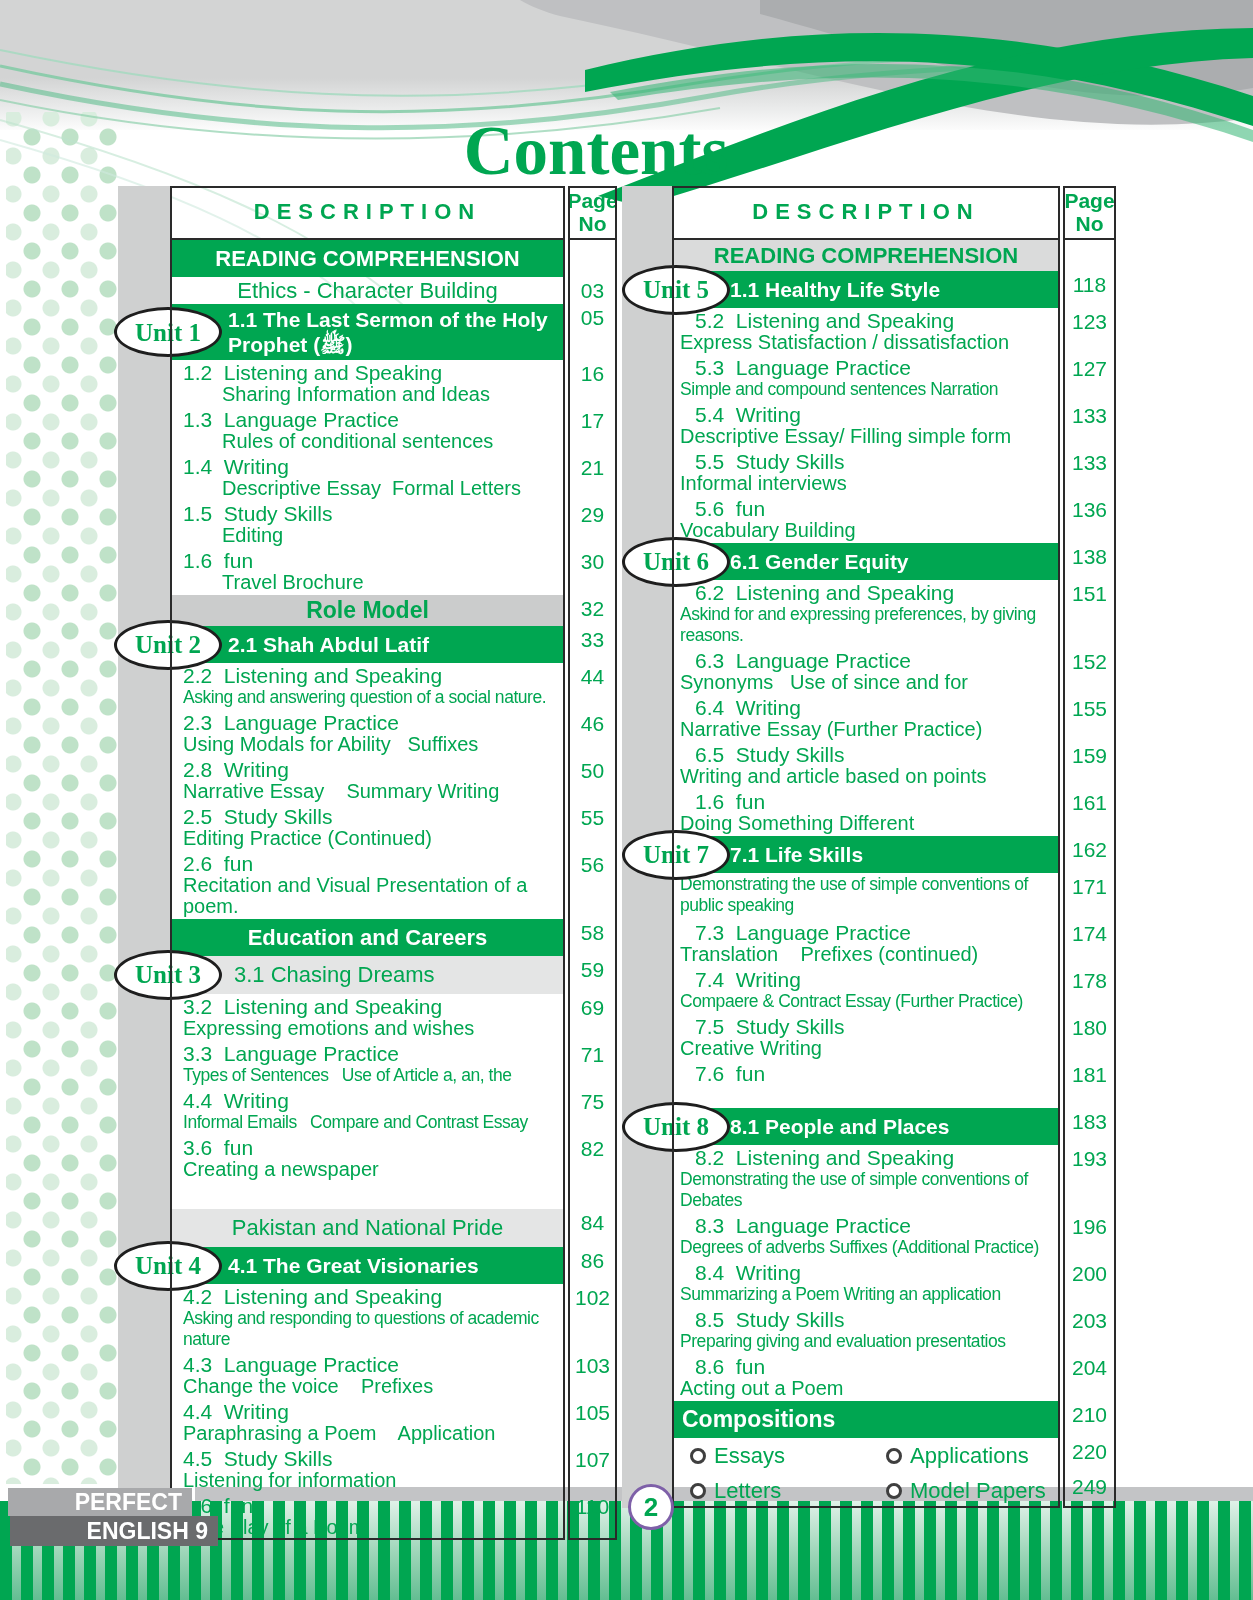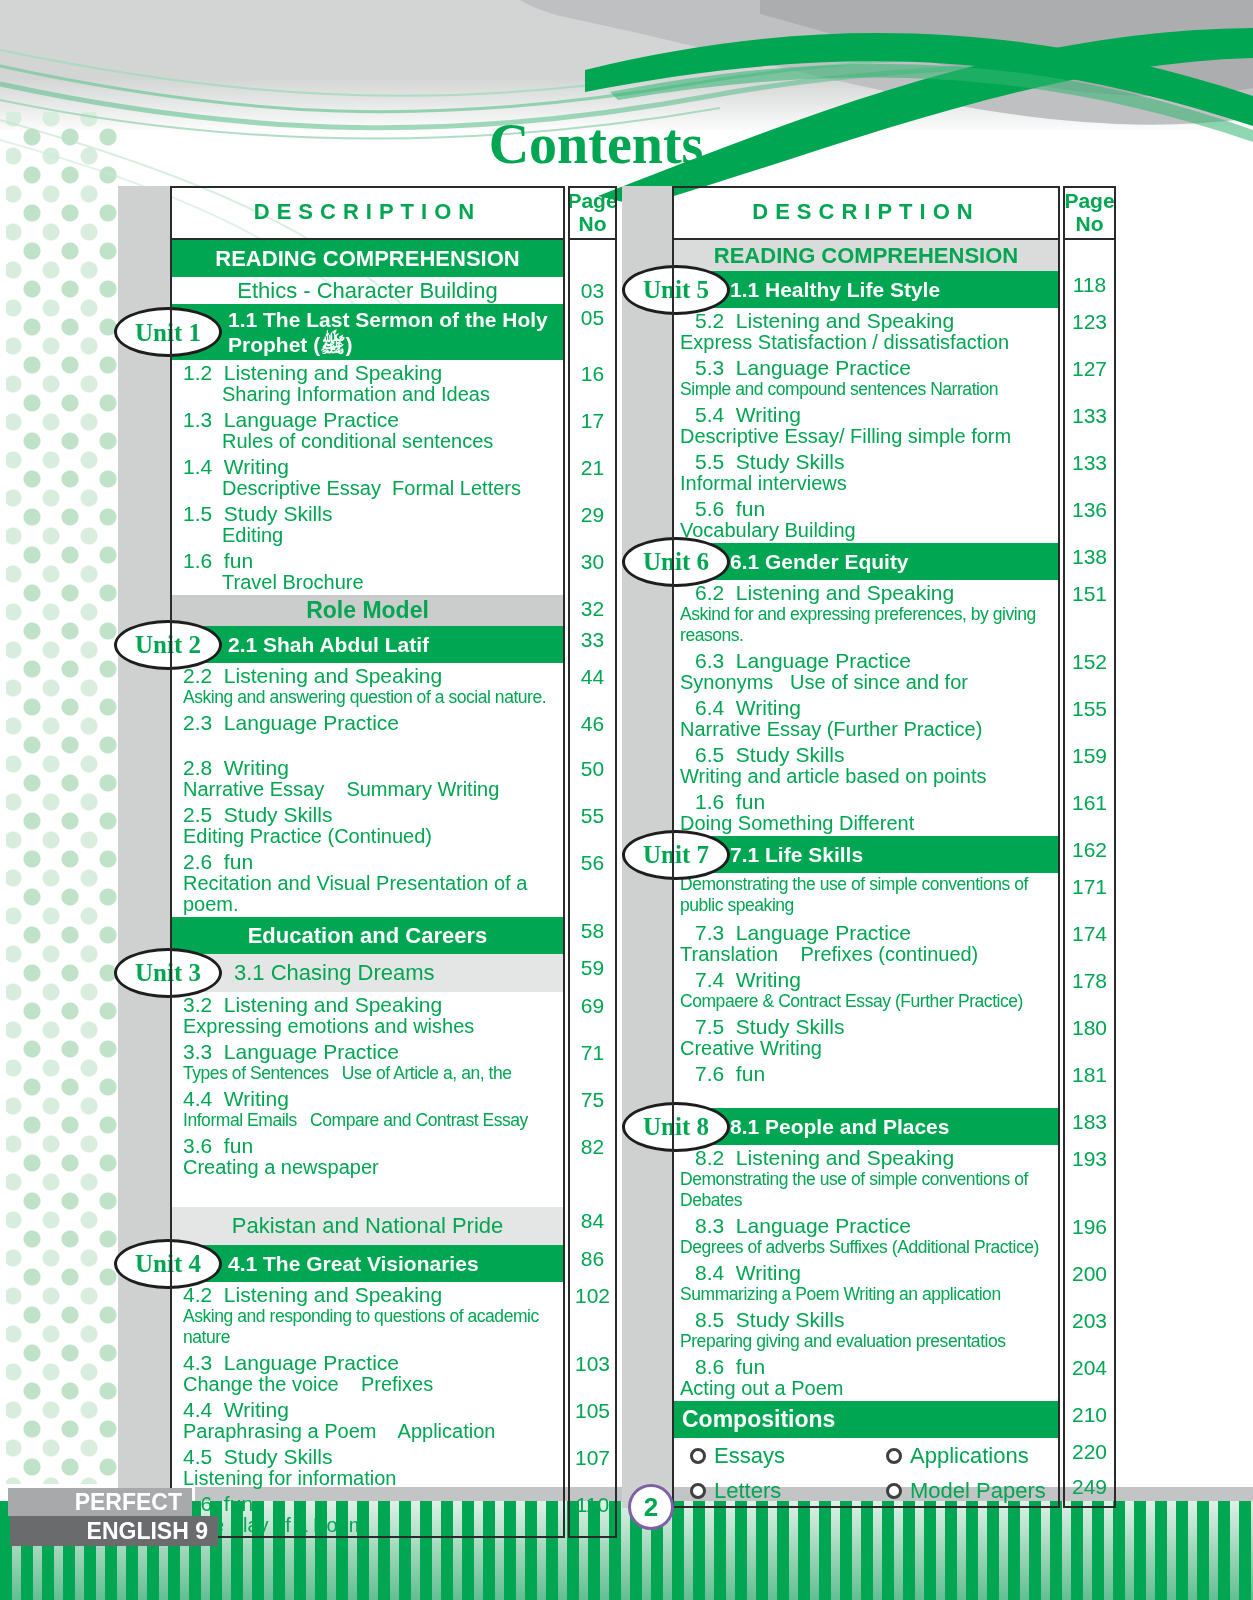--- a/index.html
+++ b/index.html
@@ -14,21 +14,21 @@
   
   .dots{position:absolute;left:6px;top:112px;width:112px;height:1372px;z-index:0;
     background-image:
       radial-gradient(circle,#BFE2C8 0 8px,rgba(0,0,0,0) 9px),
       radial-gradient(circle,#D9EDDE 0 8px,rgba(0,0,0,0) 9px);
     background-size:38px 38px,38px 38px;
     background-position:7px 6px,26px 25px;}
 
   
   .title{position:absolute;top:112px;left:0;width:1192px;margin:0;text-align:center;
-    font-family:"Liberation Serif",serif;font-weight:bold;font-size:56px;color:#00A651;z-index:2;}
+    font-family:"Liberation Serif",serif;font-weight:bold;font-size:69px;color:#00A651;z-index:2;}
 
   
   .tablegrp{position:absolute;top:186px;z-index:2;}
   .t-left{left:118px;width:499px;}
   .t-right{left:622px;width:494px;}
   .strip{position:absolute;top:0;bottom:0;left:0;background:#CFD0D0;z-index:0;}
   .t-left .strip{width:52px;}
   .t-right .strip{width:50px;}
   .grid{position:relative;display:grid;z-index:1;}
   .colbox{position:absolute;top:0;bottom:0;border:2.5px solid #2A2A2A;box-sizing:border-box;
@@ -176,20 +176,21 @@
           <div class="unit-badge">Unit 2</div>
         </div>
         <div class="cell p" style="grid-area: 11 / 3;">33</div>
         <div class="cell d item" style="grid-area: 12 / 1;">
           <div class="main">2.2  Listening and Speaking</div>
           <div class="sub cond">Asking and answering question of a social nature.</div>
         </div>
         <div class="cell p" style="grid-area: 12 / 3;">44</div>
         <div class="cell d item" style="grid-area: 13 / 1;">
           <div class="main">2.3  Language Practice</div>
+          <div class="sub">Using Modals for Ability   Suffixes</div>
         </div>
         <div class="cell p" style="grid-area: 13 / 3;">46</div>
         <div class="cell d item" style="grid-area: 14 / 1;">
           <div class="main">2.8  Writing</div>
           <div class="sub">Narrative Essay    Summary Writing</div>
         </div>
         <div class="cell p" style="grid-area: 14 / 3;">50</div>
         <div class="cell d item" style="grid-area: 15 / 1;">
           <div class="main">2.5  Study Skills</div>
           <div class="sub">Editing Practice (Continued)</div>

